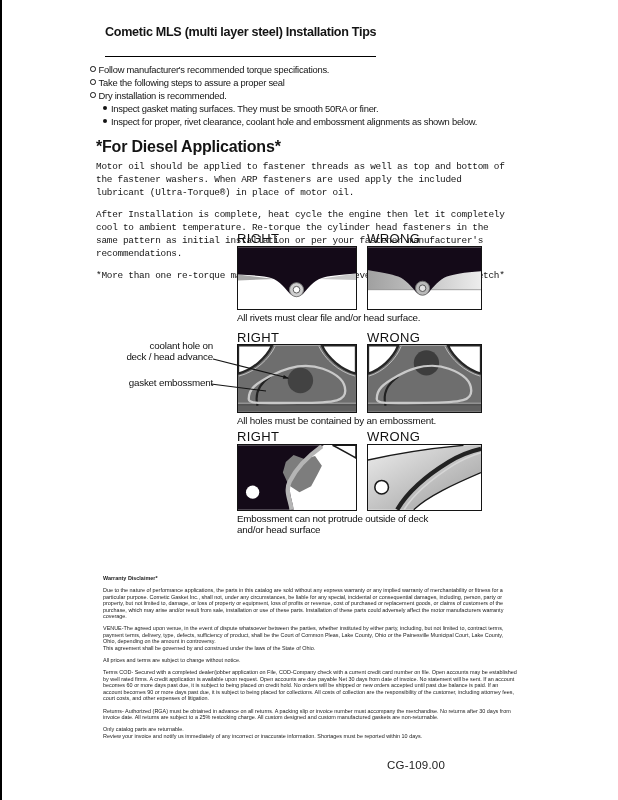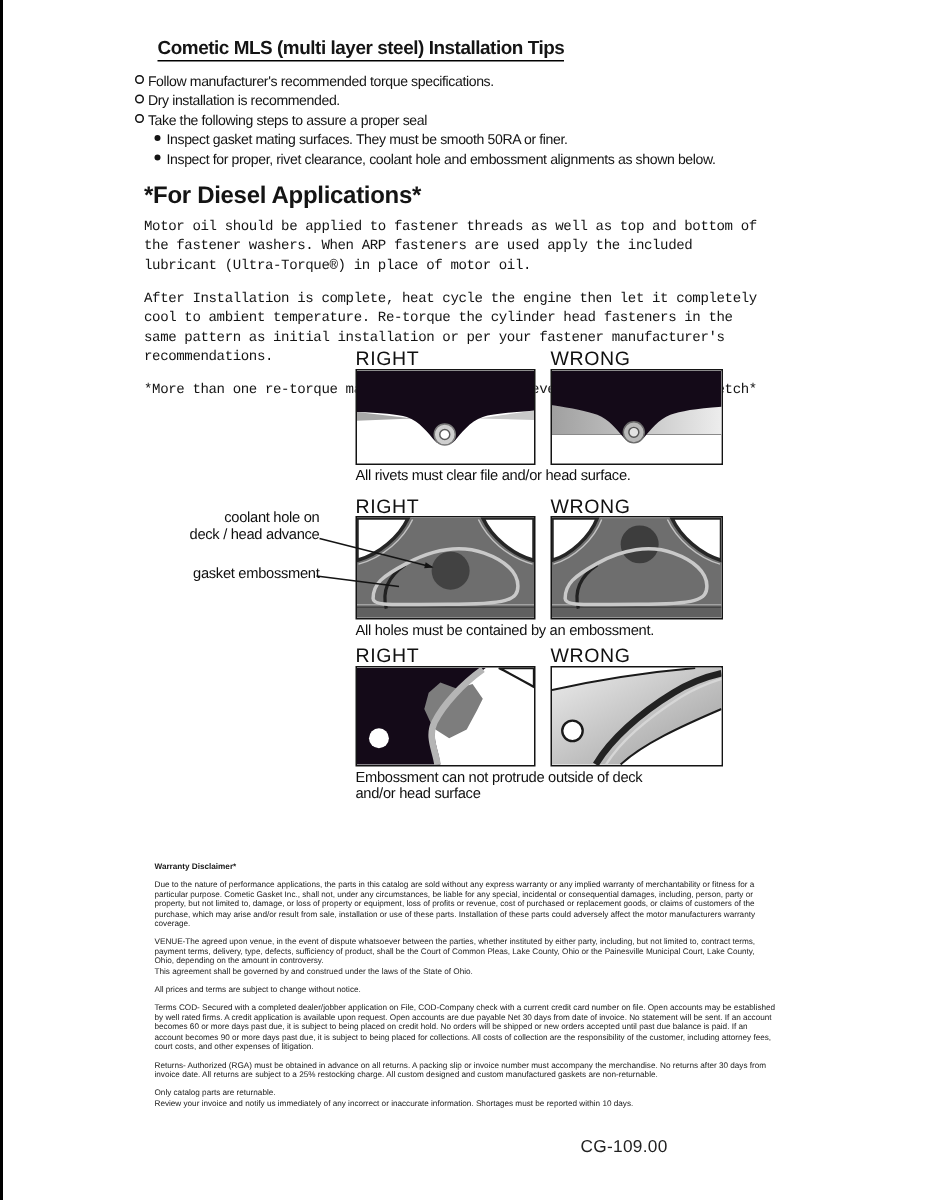--- a/index.html
+++ b/index.html
@@ -4,21 +4,21 @@
 <style>
   html,body{margin:0;padding:0;}
   body{width:618px;height:800px;background:#fff;position:relative;overflow:hidden;
        font-family:"Liberation Sans", sans-serif;color:#141414;}
   .page{position:absolute;inset:0;background:#fff;}
   .left-edge{position:absolute;left:0;top:0;width:2px;height:800px;background:#000;}
 
   
   .textcol{position:absolute;left:90px;top:26px;width:436px;font-size:9.4px;line-height:13px;letter-spacing:-0.25px;}
   .doc-title{font-size:12.6px;font-weight:bold;letter-spacing:-0.3px;margin:0 0 6px 15px;}
-  .doc-title span{display:inline-block;border-bottom:1.4px solid #000;padding-bottom:1px;}
+  .doc-title span{display:inline-block;border-bottom:1.4px solid #000;padding-bottom:17px;}
   .blist{margin:0;}
   .brow{display:flex;align-items:center;}
   .o-bullet{flex:0 0 auto;width:3.6px;height:3.6px;border:1px solid #141414;border-radius:50%;margin:0 3px 1px 0;align-self:center;}
   .f-bullet{flex:0 0 auto;width:4px;height:4px;background:#141414;border-radius:50%;margin:0 4px 1px 0;align-self:center;}
   .sub{margin-left:13px;}
   .diesel-h{font-size:16px;font-weight:bold;letter-spacing:-0.2px;margin:12px 0 7px 6px;}
   .para{margin:0 0 9px 6px;width:412px;font-family:Liberation Mono, monospace;}
   .note{margin:4px 0 0 6px;}
 
   
@@ -46,25 +46,25 @@
   <div class="textcol">
     <div class="doc-title"><span>Cometic MLS (multi layer steel) Installation Tips</span></div>
 
     <div class="blist">
       <div class="brow">
         <span class="o-bullet"></span>
         <span>Follow manufacturer's recommended torque specifications.</span>
       </div>
       <div class="brow">
         <span class="o-bullet"></span>
-        <span>Dry installation is recommended.</span>
+        <span>Take the following steps to assure a proper seal</span>
       </div>
       <div class="brow">
         <span class="o-bullet"></span>
-        <span>Take the following steps to assure a proper seal</span>
+        <span>Dry installation is recommended.</span>
       </div>
       <div class="brow sub">
         <span class="f-bullet"></span>
         <span>Inspect gasket mating surfaces.  They must be smooth 50RA or finer.</span>
       </div>
       <div class="brow sub">
         <span class="f-bullet"></span>
         <span>Inspect for proper, rivet clearance, coolant hole and embossment alignments as shown below.</span>
       </div>
     </div>

